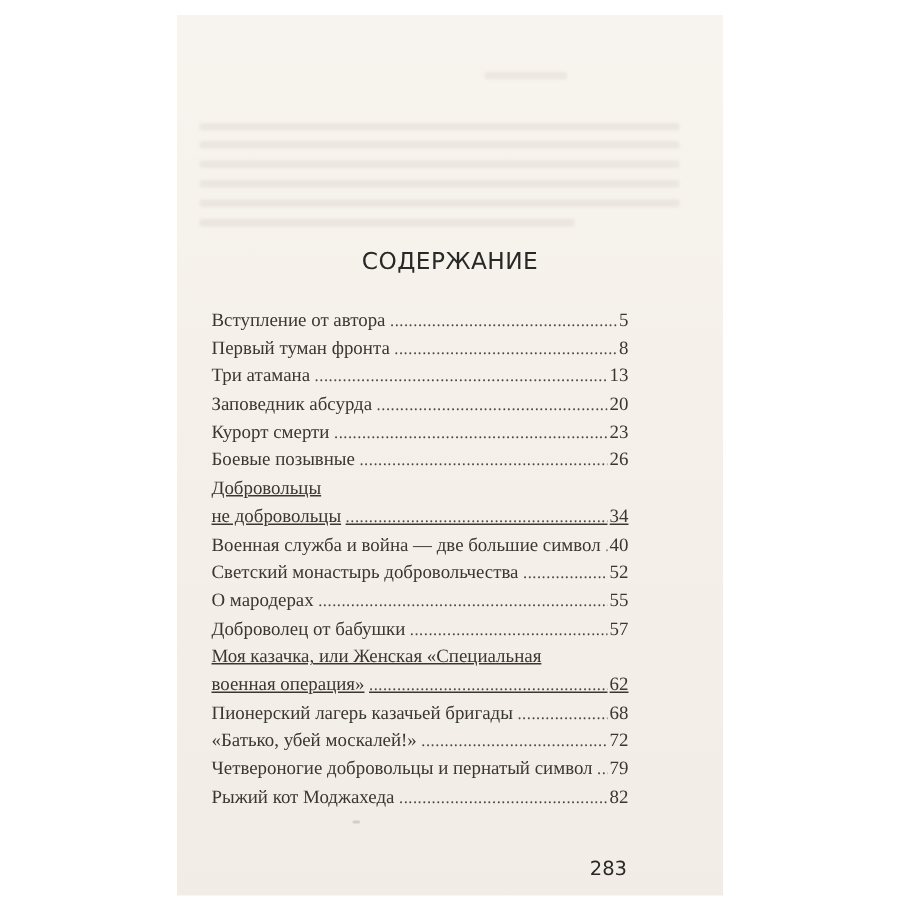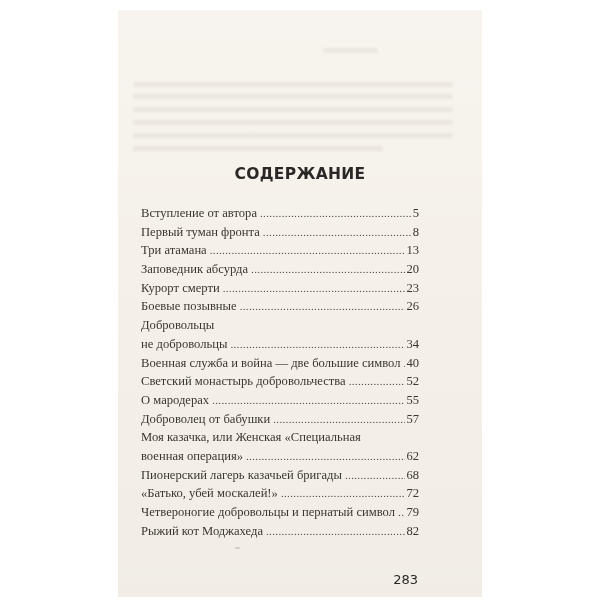--- a/index.html
+++ b/index.html
@@ -35,21 +35,21 @@
       border-radius: 2px;
       filter: blur(1.2px);
     }
     .toc-title {
       position: absolute;
       left: 0;
       width: 100%;
       top: 155px;
       text-align: center;
       font-family: "DejaVu Sans", sans-serif;
-      font-weight: bold;
+      font-weight: normal;
       font-size: 15.5px;
       letter-spacing: 0.3px;
       color: #2a2826;
     }
     .toc {
       position: absolute;
       left: 23px;
       top: 194px;
       width: 278px;
       font-family: "Liberation Serif", serif;
@@ -58,20 +58,21 @@
     }
     .entry {
       display: flex;
       align-items: baseline;
       height: 18.7px;
       line-height: 18.7px;
       white-space: nowrap;
     }
     .entry-block {
       margin: 0;
+      text-decoration: underline;
     }
     .entry-block .first-line {
       height: 18.7px;
       line-height: 18.7px;
       white-space: nowrap;
     }
     .entry .label {
       flex: 0 0 auto;
     }
     .entry .leader {

